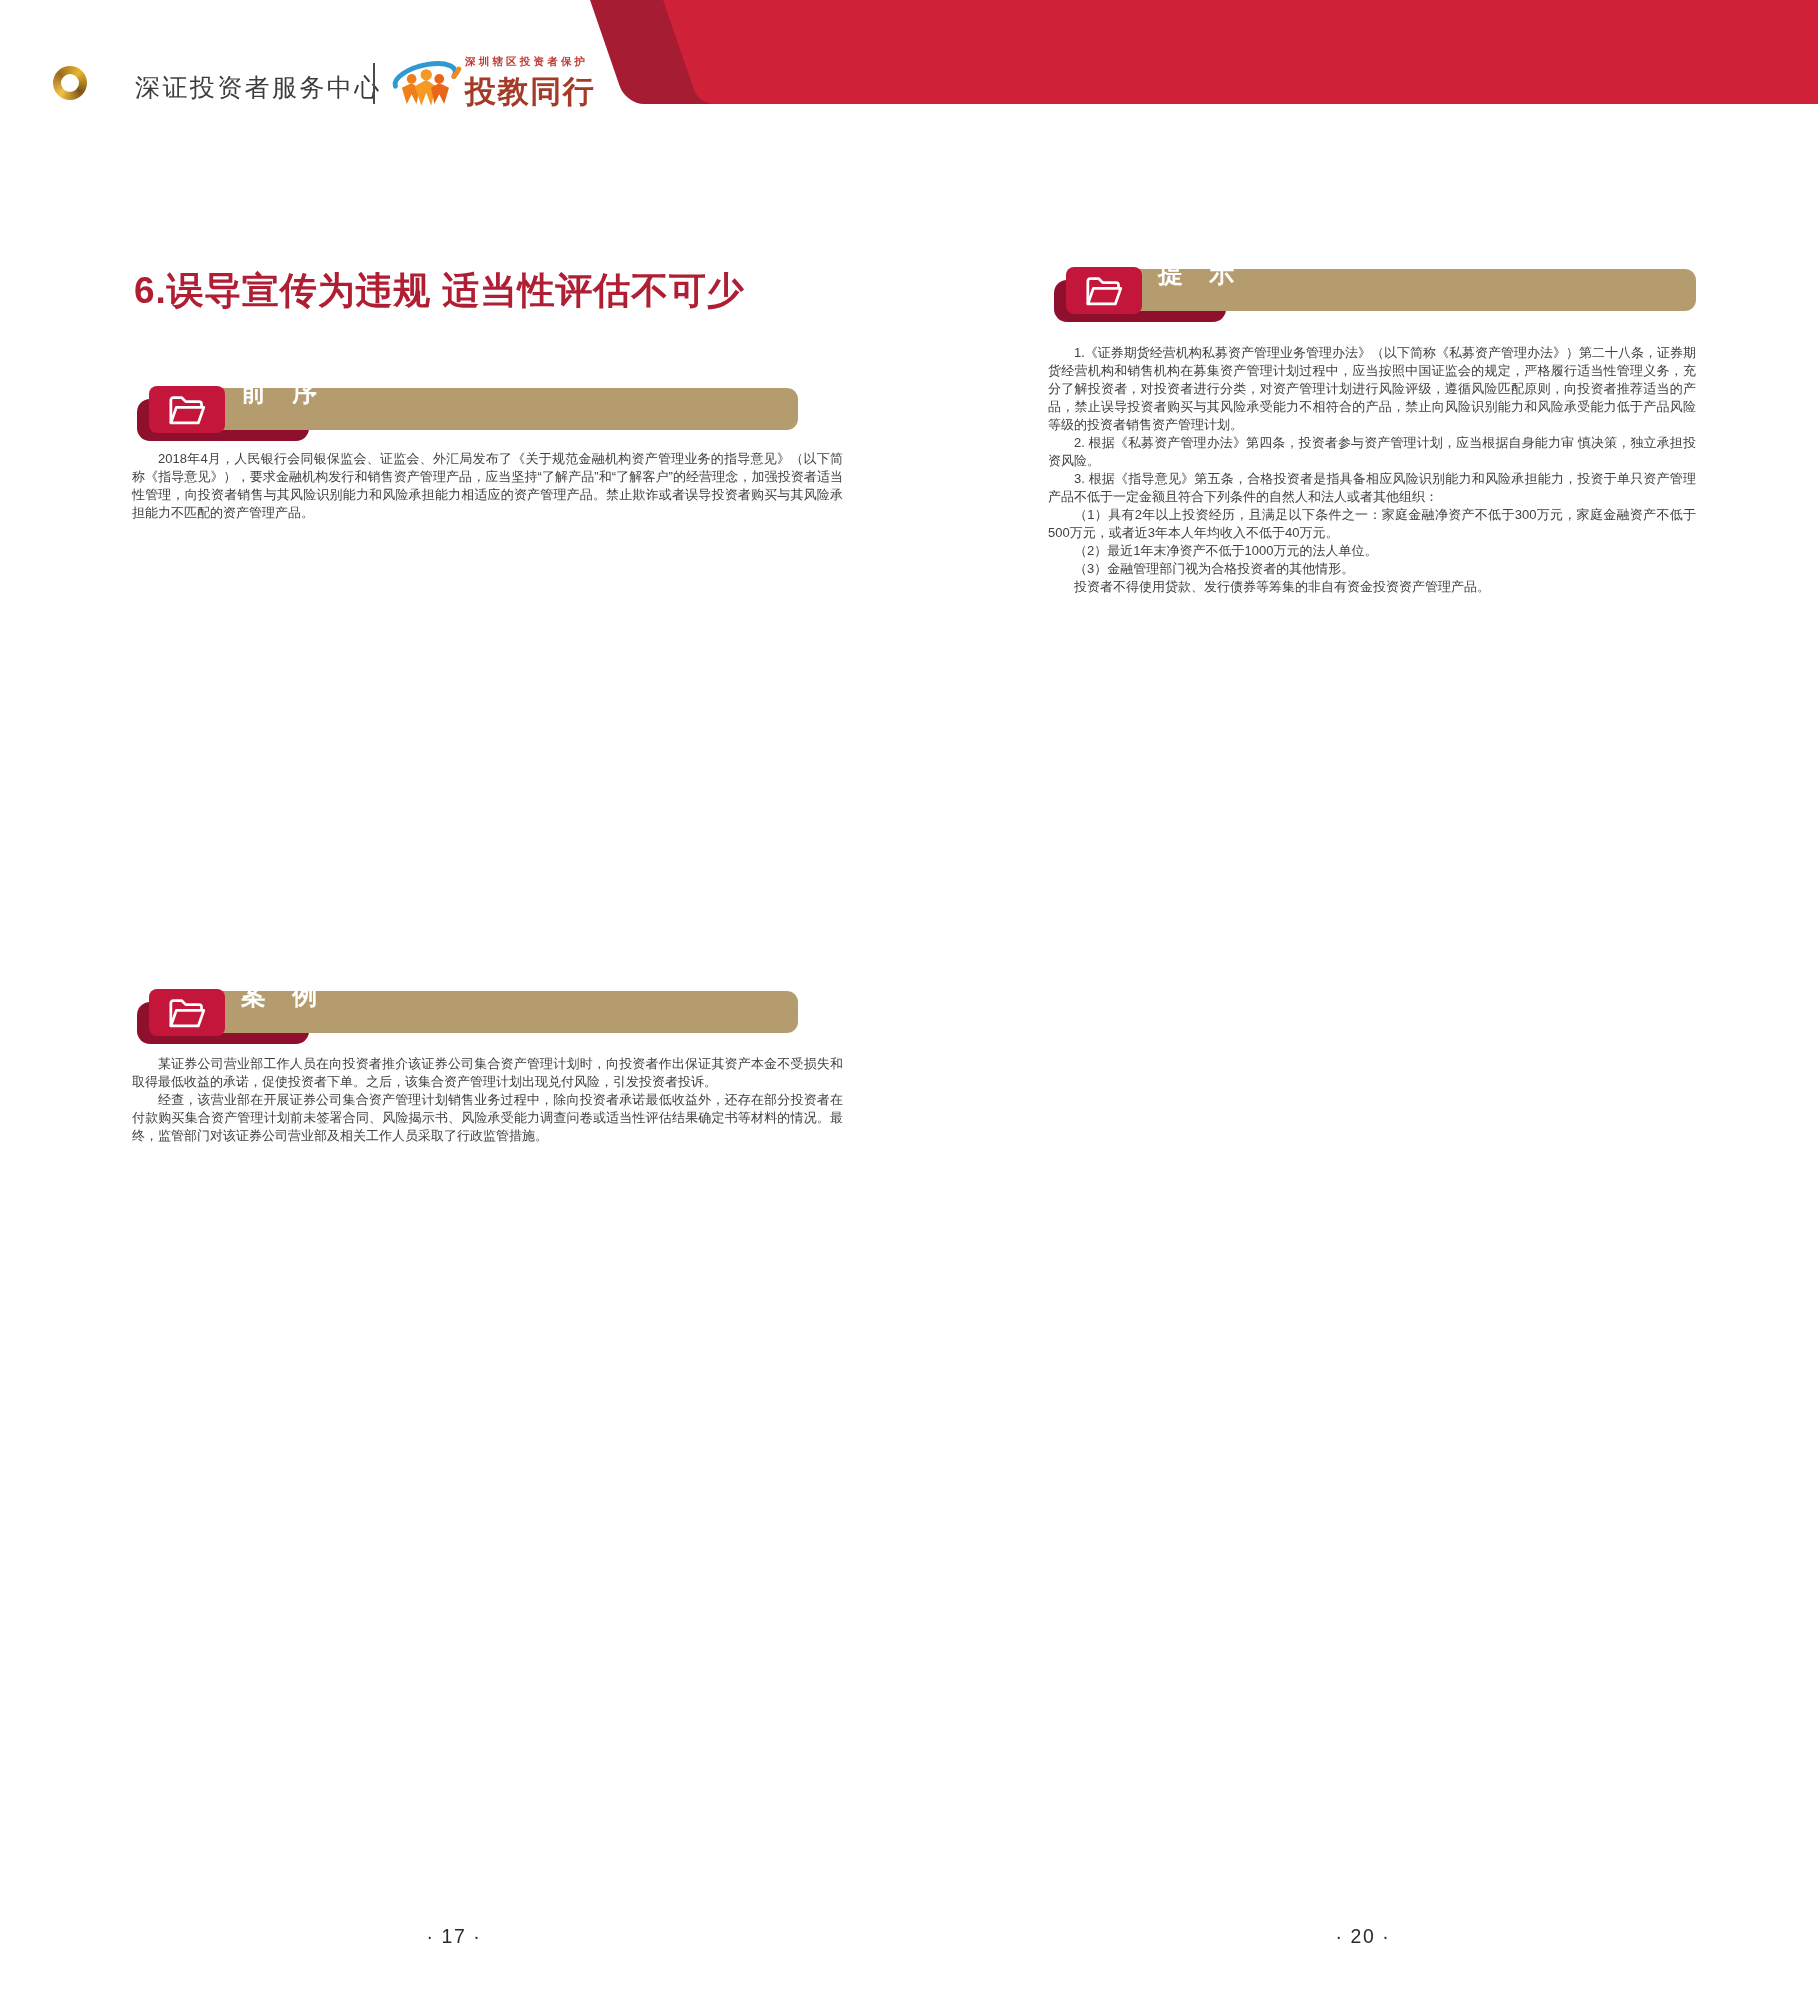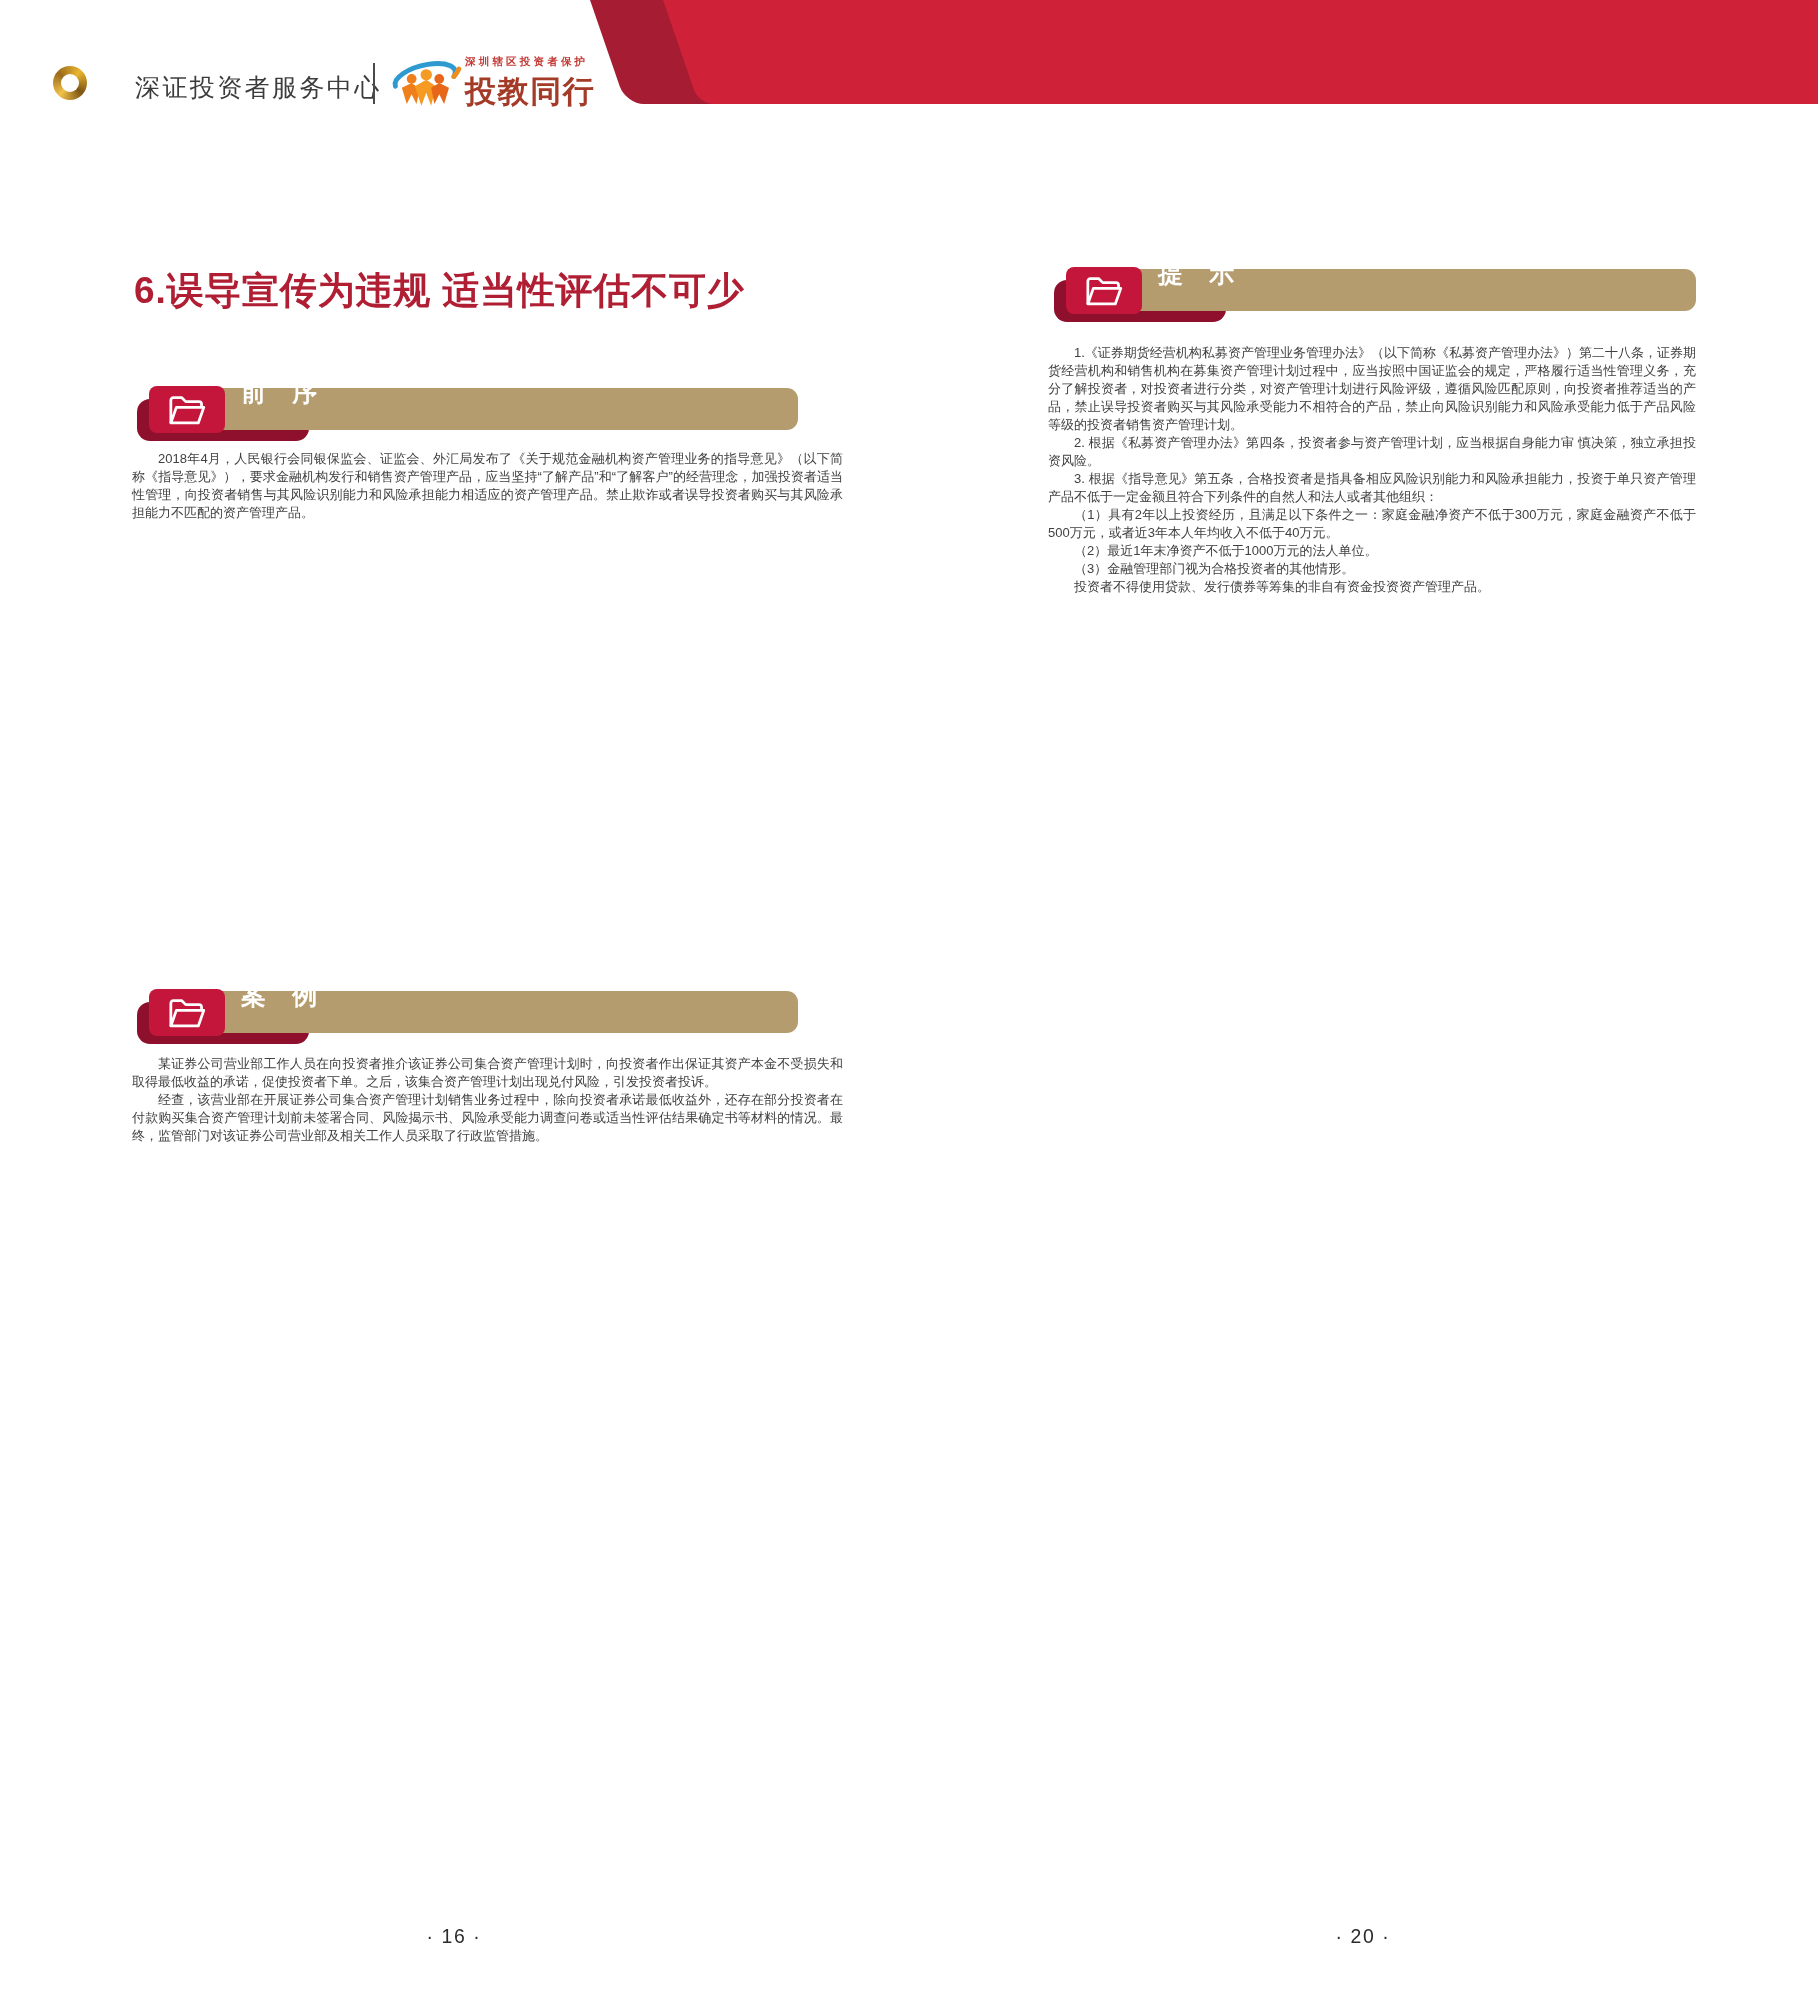--- a/index.html
+++ b/index.html
@@ -158,21 +158,21 @@
       </svg>
     </div>
     <div class="sh-label">案 例</div>
   </div>
 
   <div class="body-text pos-left-p2 col-left">
     <p>某证券公司营业部工作人员在向投资者推介该证券公司集合资产管理计划时，向投资者作出保证其资产本金不受损失和取得最低收益的承诺，促使投资者下单。之后，该集合资产管理计划出现兑付风险，引发投资者投诉。</p>
     <p>经查，该营业部在开展证券公司集合资产管理计划销售业务过程中，除向投资者承诺最低收益外，还存在部分投资者在付款购买集合资产管理计划前未签署合同、风险揭示书、风险承受能力调查问卷或适当性评估结果确定书等材料的情况。最终，监管部门对该证券公司营业部及相关工作人员采取了行政监管措施。</p>
   </div>
 
-  <div class="page-number pn-left">· 16 ·</div>
+  <div class="page-number pn-left">· 17 ·</div>
 
   <div class="section-header" style="left:1051px; top:267px; width:645px;">
     <div class="sh-shadow"></div>
     <div class="sh-bar"></div>
     <div class="sh-badge">
       <svg width="42" height="36" viewBox="0 0 26 22">
         <path d="M3 19 V5 q0-1.6 1.6-1.6 h5.2 l2.4 2.4 h8.2 q1.6 0 1.6 1.6 v2" fill="none" stroke="#ffffff" stroke-width="1.7" stroke-linejoin="round"></path>
         <path d="M3 19 L6.4 9.4 h17 L20 19 Z" fill="none" stroke="#ffffff" stroke-width="1.7" stroke-linejoin="round"></path>
       </svg>
     </div>

